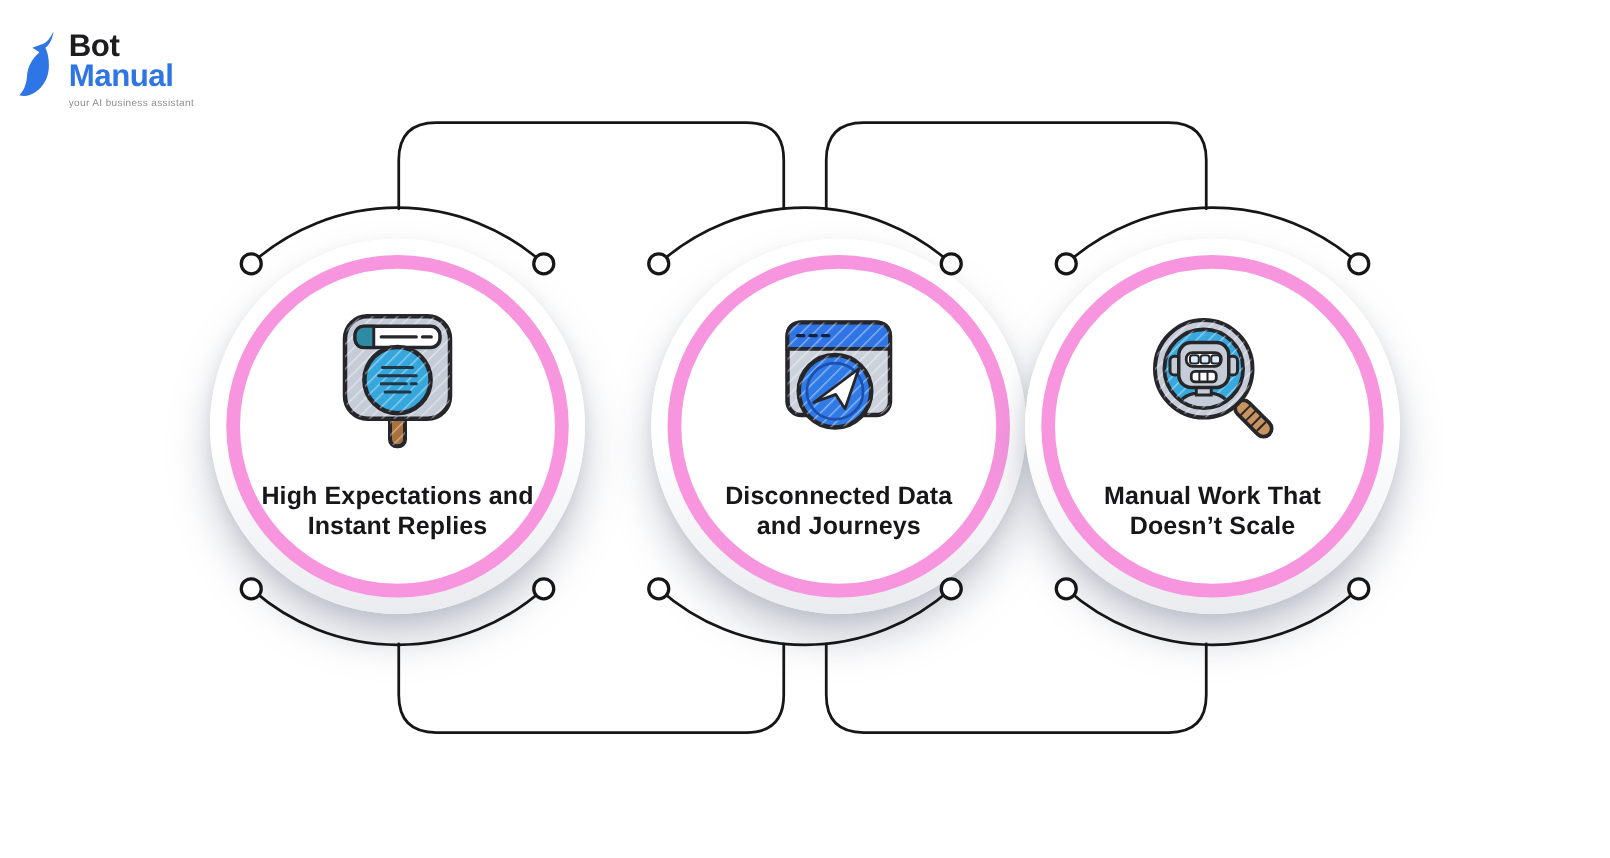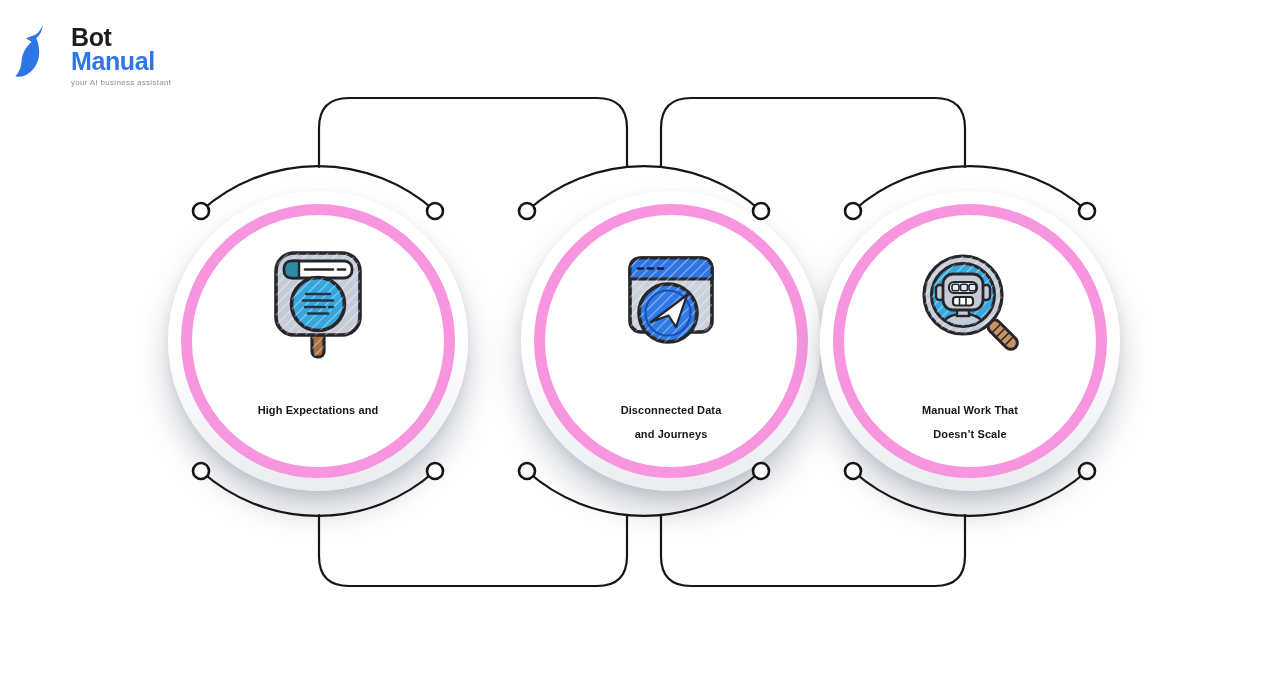--- a/index.html
+++ b/index.html
@@ -3,40 +3,40 @@
 <meta charset="utf-8">
 <style>
   html,body{margin:0;padding:0;background:#fff;}
   .canvas{
     position:relative;width:1288px;height:686px;background:#ffffff;overflow:hidden;
     font-family:"Liberation Sans",sans-serif;
   }
   
   .logo{position:absolute;left:14px;top:25px;display:flex;align-items:flex-start;}
   .logo .mark{width:37px;height:55px;}
-  .logo-text{margin-left:20px;}
+  .logo-text{margin-left:4px;}
   .brand-black{font-size:25px;font-weight:bold;color:#1d1d1f;line-height:24px;letter-spacing:-0.4px;}
   .brand-blue{font-size:25px;font-weight:bold;color:var(--blue,#2E75E6);line-height:24px;letter-spacing:-0.4px;}
   .tagline{font-size:8px;color:#8d8d92;margin-top:5px;letter-spacing:0.3px;text-align:center;}
   
   .bubble{
     position:absolute;top:191px;width:300px;height:300px;border-radius:50%;
     background:linear-gradient(178deg,#ffffff 52%,#e9ebef 100%);
     box-shadow:0 20px 32px rgba(112,122,142,0.38),0 5px 10px rgba(112,122,142,0.15);
   }
   .bubble.b1{left:168px;} .bubble.b2{left:521px;} .bubble.b3{left:820px;text-decoration:underline;}
   .ring{
     position:absolute;inset:13px;border-radius:50%;
     border:11px solid var(--pink,#F795DF);background:#fff;
   }
   .icon-slot{position:absolute;left:0;right:0;display:flex;justify-content:center;}
   .b1 .icon-slot{top:58px;} .b2 .icon-slot{top:63px;} .b3 .icon-slot{top:61px;}
   .label{
     position:absolute;left:12px;right:12px;top:194px;text-align:center;
-    font-size:11px;font-weight:bold;color:#17171a;line-height:24px;letter-spacing:0.1px;margin-top:13px;
+    font-size:20px;font-weight:bold;color:#17171a;line-height:24px;letter-spacing:0.1px;
   }
   .label span{display:block;}
   
   .connector{position:absolute;left:0;top:0;pointer-events:none;}
   .connector .wire{fill:none;stroke:var(--line,#161616);stroke-width:2.2px;stroke-linecap:round;}
   .connector .node{fill:#ffffff;stroke:var(--line,#161616);stroke-width:2.6px;}
 </style>
 </head>
 <body>
 
@@ -78,20 +78,21 @@
           <line x1="34" y1="45" x2="58" y2="45"></line>
           <line x1="31" y1="51.5" x2="61" y2="51.5"></line>
           <line x1="33" y1="58" x2="53" y2="58"></line>
             <line x1="57" y1="58" x2="61" y2="58"></line>
           <line x1="36" y1="64.5" x2="56" y2="64.5"></line>
         </g>
       </svg>
     </div>
     <div class="label">
       <span>High Expectations and</span>
+      <span>Instant Replies</span>
     </div>
   </div>
 
   <div class="bubble b2">
     <div class="ring"></div>
     <div class="icon-slot">
       <svg width="96" height="96" viewBox="0 0 96 96">
         <defs>
           <pattern id="h2" width="7" height="7" patternTransform="rotate(45)" patternUnits="userSpaceOnUse">
             <line x1="0" y1="0" x2="0" y2="7" stroke="rgba(255,255,255,0.45)" stroke-width="2.2"></line>

